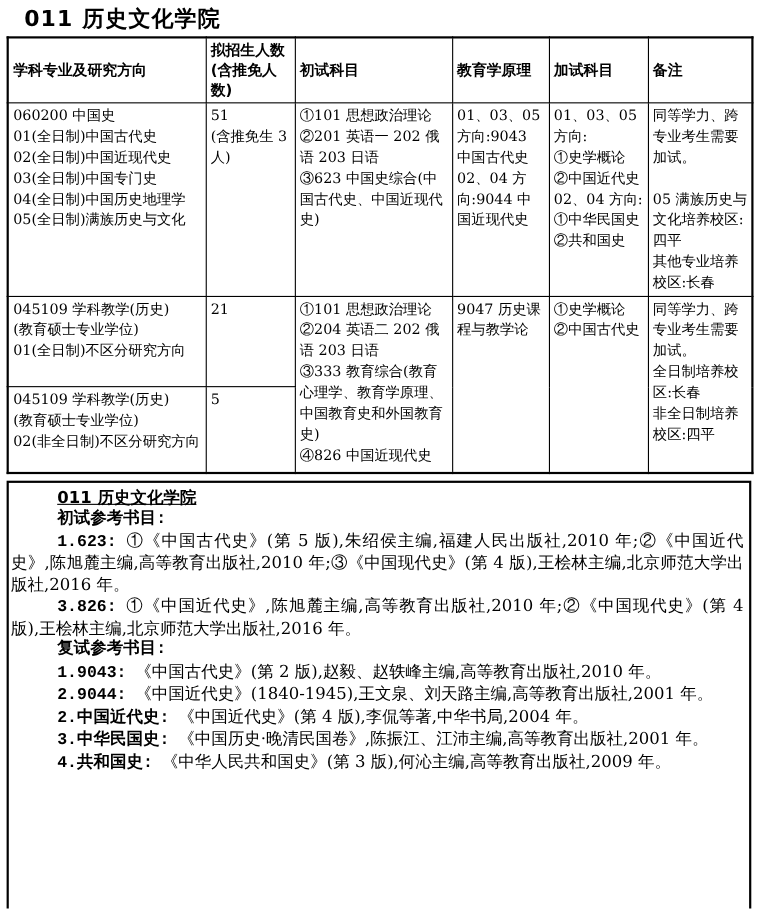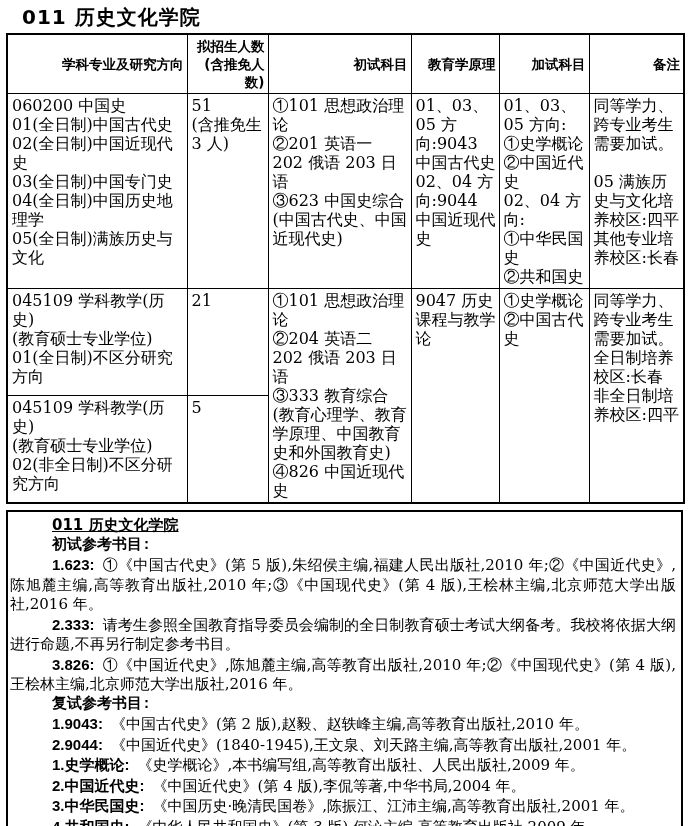--- a/index.html
+++ b/index.html
@@ -13,30 +13,30 @@
     font-weight:bold;letter-spacing:1px;
   }
 
   table.adm{
     border-collapse:collapse;table-layout:fixed;
     margin-left:6px;width:677px;
     border:2px solid #000;
   }
   table.adm th, table.adm td{
     border:1px solid #000;
-    font-size:16px;line-height:19px;
+    font-size:13px;line-height:19px;
     padding:2px 3px 2px 4px;
     vertical-align:top;text-align:left;
     white-space:pre-line;
     overflow:hidden;
   }
   table.adm th{
     font-family:"DejaVu Sans",sans-serif;
     font-weight:bold;font-size:13.5px;
-    text-align:right;vertical-align:middle;
+    text-align:left;vertical-align:middle;
     white-space:pre-line;line-height:18px;
   }
   td.quota{text-align:center;vertical-align:middle;white-space:pre-line;}
 
   .refbox{
     box-sizing:border-box;
     margin:6px 0 0 6px;width:677px;min-height:394px;
     border:2px solid #000;
     padding:4px 5px 4px 2px;
     font-size:15px;line-height:19.5px;
@@ -45,21 +45,21 @@
   .refbox p{margin:0;text-indent:42px;}
   .refbox .box-title span{
     font-family:"DejaVu Sans",sans-serif;
     font-weight:bold;text-decoration:underline;
   }
   .refbox .hd{
     font-family:Liberation Mono, monospace;
     font-weight:bold;
   }
   .refbox .item b{
-    font-family:Liberation Sans, sans-serif;
+    font-family:Liberation Mono, monospace;
     font-weight:bold;margin-right:8px;margin-top:48px;
   }
 </style>
 </head>
 <body>
 
 <div class="page">
 
   <h1 class="page-title">011 历史文化学院</h1>
 
@@ -132,26 +132,24 @@
         <td class="quota">5</td>
       </tr>
     </tbody>
   </table>
 
   <div class="refbox">
     <p class="box-title"><span>011 历史文化学院</span></p>
 
     <p class="hd">初试参考书目:</p>
     <p class="item"><b>1.623:</b><span>①《中国古代史》(第 5 版),朱绍侯主编,福建人民出版社,2010 年;②《中国近代史》,陈旭麓主编,高等教育出版社,2010 年;③《中国现代史》(第 4 版),王桧林主编,北京师范大学出版社,2016 年。</span></p>
-    <p class="item"><b>2.333:</b><span>请考生参照全国教育指导委员会编制的全日制教育硕士考试大纲备考。我校将依据大纲进行命题,不再另行制定参考书目。</span></p>
     <p class="item"><b>3.826:</b><span>①《中国近代史》,陈旭麓主编,高等教育出版社,2010 年;②《中国现代史》(第 4 版),王桧林主编,北京师范大学出版社,2016 年。</span></p>
 
     <p class="hd">复试参考书目:</p>
     <p class="item"><b>1.9043:</b><span>《中国古代史》(第 2 版),赵毅、赵轶峰主编,高等教育出版社,2010 年。</span></p>
     <p class="item"><b>2.9044:</b><span>《中国近代史》(1840-1945),王文泉、刘天路主编,高等教育出版社,2001 年。</span></p>
 
-    <p class="item"><b>1.史学概论:</b><span>《史学概论》,本书编写组,高等教育出版社、人民出版社,2009 年。</span></p>
     <p class="item"><b>2.中国近代史:</b><span>《中国近代史》(第 4 版),李侃等著,中华书局,2004 年。</span></p>
     <p class="item"><b>3.中华民国史:</b><span>《中国历史·晚清民国卷》,陈振江、江沛主编,高等教育出版社,2001 年。</span></p>
     <p class="item"><b>4.共和国史:</b><span>《中华人民共和国史》(第 3 版),何沁主编,高等教育出版社,2009 年。</span></p>
   </div>
 
 </div>
 
 </body></html>

